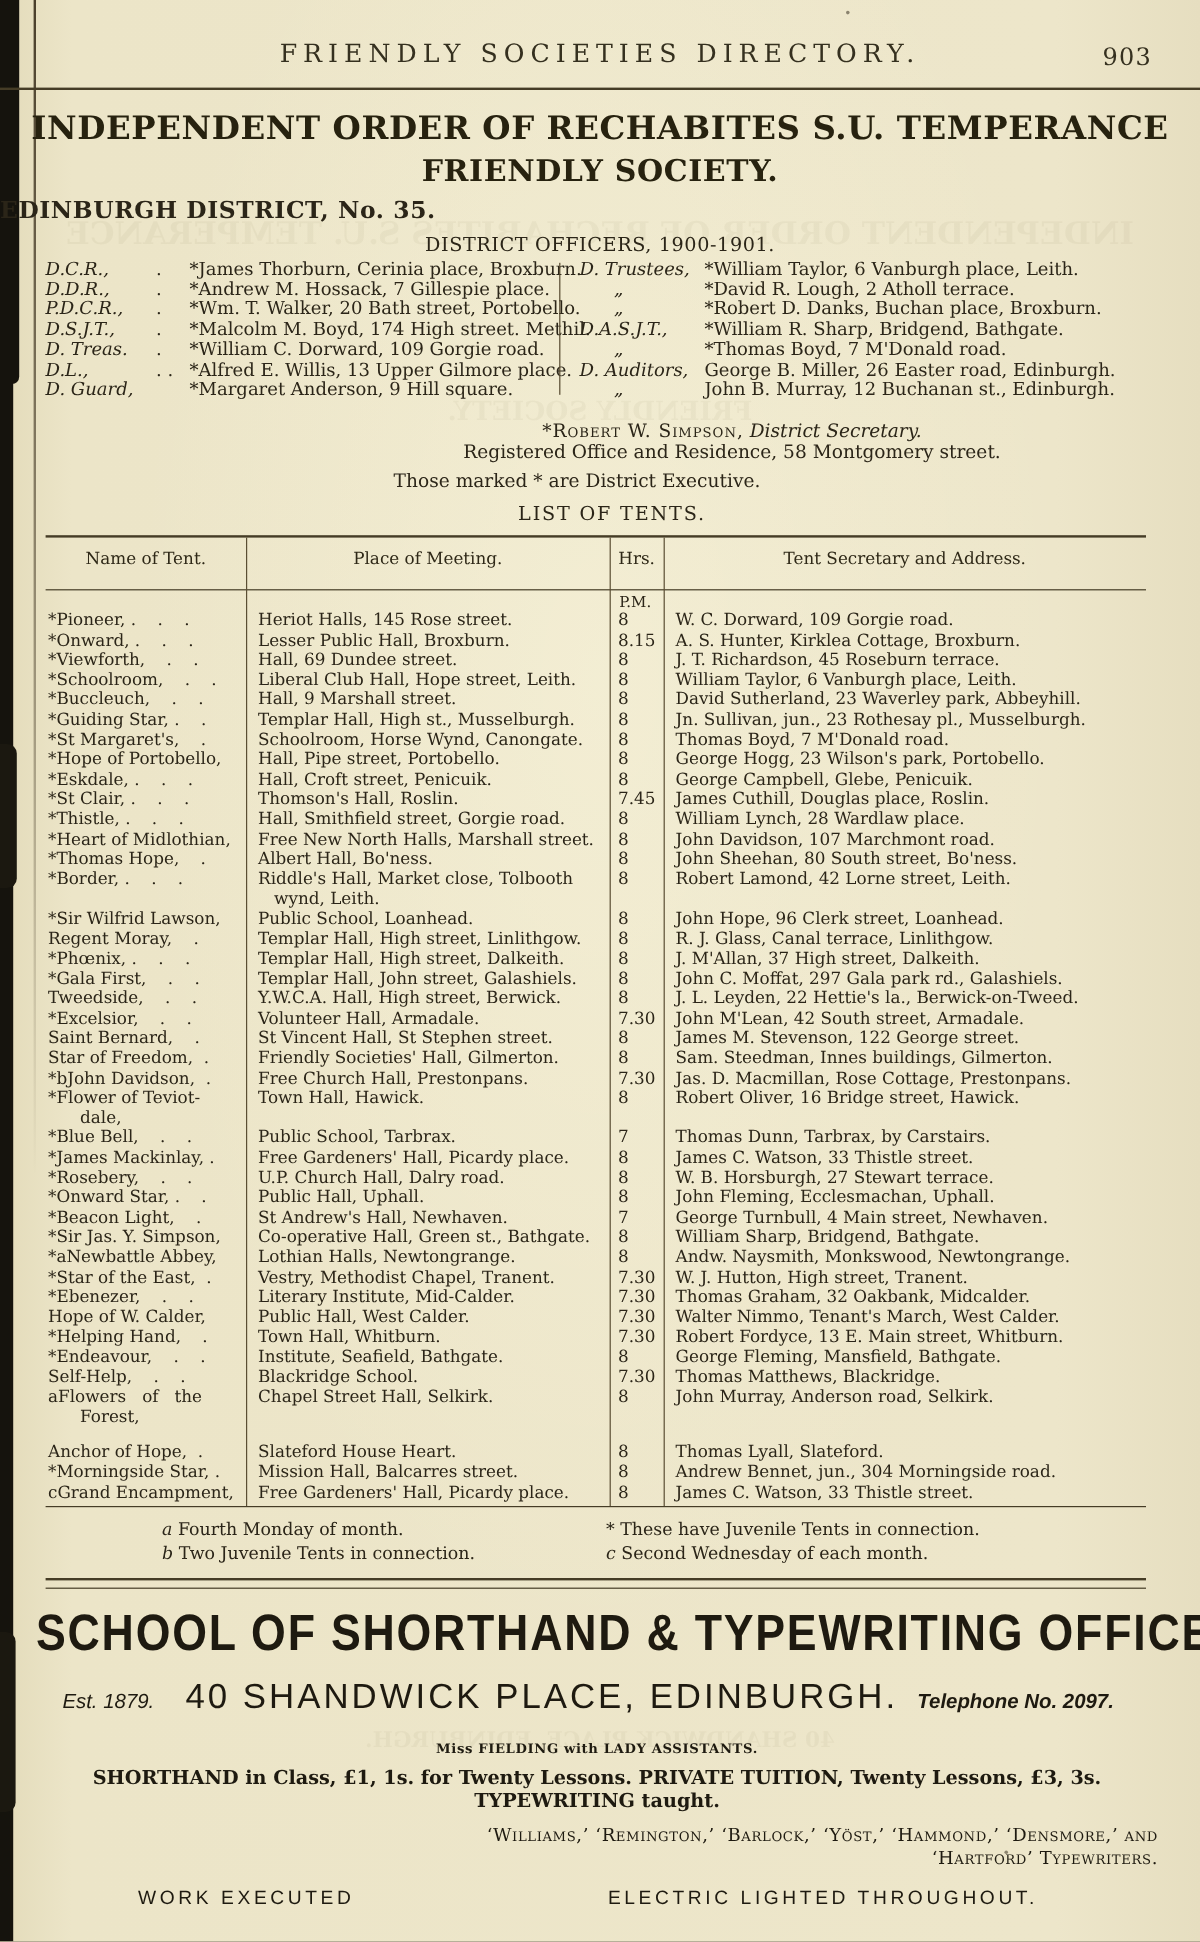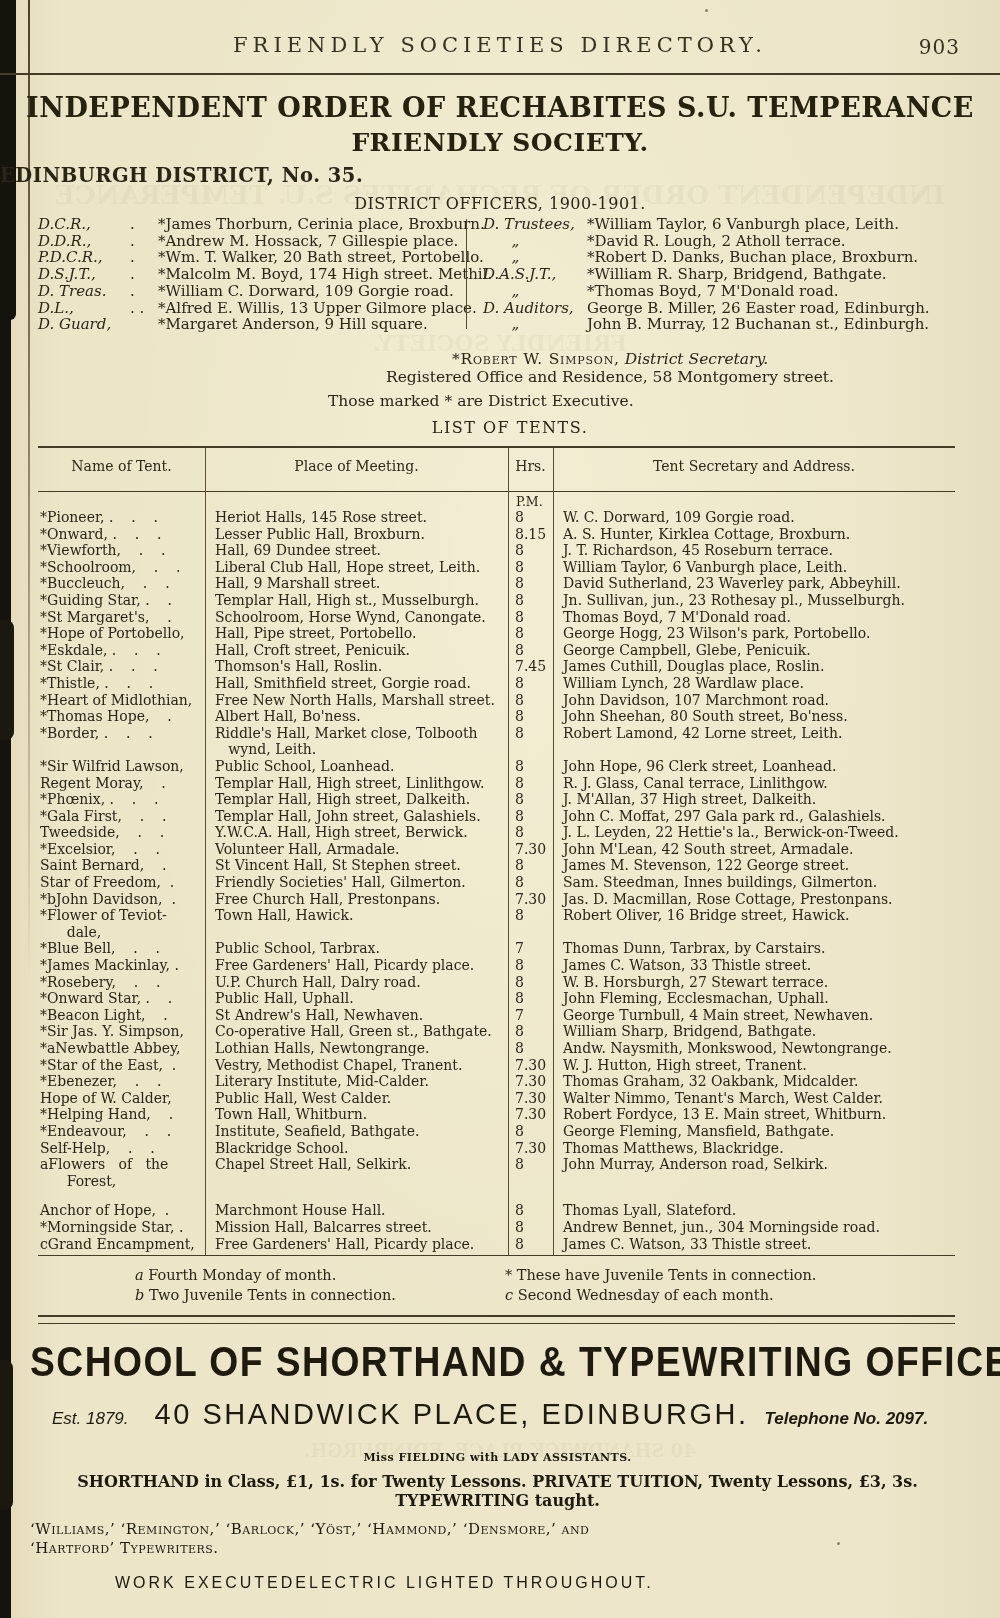--- a/index.html
+++ b/index.html
@@ -77,22 +77,22 @@
   .advert{position:absolute;top:1338px;left:30px;width:935px;font-family:"Liberation Sans",sans-serif;color:#1e1a10;}
   .ad-title{font-size:38px;font-weight:bold;letter-spacing:1.5px;white-space:nowrap;
     transform:scale(.98,1.12);transform-origin:left top;}
   .ad-line2{display:flex;align-items:baseline;margin-top:17px;}
   .ad-est{font-style:italic;font-weight:normal;font-size:17px;margin-left:22px;}
   .ad-address{font-size:29px;letter-spacing:2.5px;margin:0 16px 0 26px;white-space:nowrap;font-weight:500;}
   .ad-phone{font-style:italic;font-weight:bold;font-size:17px;}
   .ad-staff{text-align:center;font-family:"DejaVu Serif",serif;font-weight:bold;font-size:11px;margin-top:20px;letter-spacing:.5px;}
   .ad-pricing{text-align:center;font-family:"DejaVu Serif",serif;font-weight:bold;font-size:16px;margin-top:8px;}
   .ad-typew{text-align:center;font-family:"DejaVu Serif",serif;font-weight:bold;font-size:16px;}
-  .ad-machines{text-align:left;font-family:"DejaVu Serif",serif;font-size:15px;margin-top:10px;line-height:19px;font-variant:small-caps;letter-spacing:.5px;}
-  .ad-bottom{display:flex;margin-top:16px;padding:0 100px 0 85px;
+  .ad-machines{text-align:right;font-family:"DejaVu Serif",serif;font-size:15px;margin-top:10px;line-height:19px;font-variant:small-caps;letter-spacing:.5px;}
+  .ad-bottom{display:flex;justify-content:space-between;margin-top:16px;padding:0 100px 0 85px;
     font-size:16px;letter-spacing:3px;font-weight:500;}
 </style>
 </head>
 <body>
 
 <div class="page">
 
   <div class="binding"></div>
   <div class="binding-wide"></div>
   <div class="binding-blob1"></div>
@@ -492,21 +492,21 @@
           <div class="t-row">
             <span class="cell c-name">aFlowers   of   the
       Forest,</span>
             <span class="cell c-place">Chapel Street Hall, Selkirk.</span>
             <span class="cell c-hrs">8</span>
             <span class="cell c-sec">John Murray, Anderson road, Selkirk.</span>
           </div>
 
           <div class="t-row">
             <span class="cell c-name">Anchor of Hope,  .</span>
-            <span class="cell c-place">Marchmont House Hall.</span>
+            <span class="cell c-place">Slateford House Heart.</span>
             <span class="cell c-hrs">8</span>
             <span class="cell c-sec">Thomas Lyall, Slateford.</span>
           </div>
 
           <div class="t-row">
             <span class="cell c-name">*Morningside Star, .</span>
             <span class="cell c-place">Mission Hall, Balcarres street.</span>
             <span class="cell c-hrs">8</span>
             <span class="cell c-sec">Andrew Bennet, jun., 304 Morningside road.</span>
           </div>

